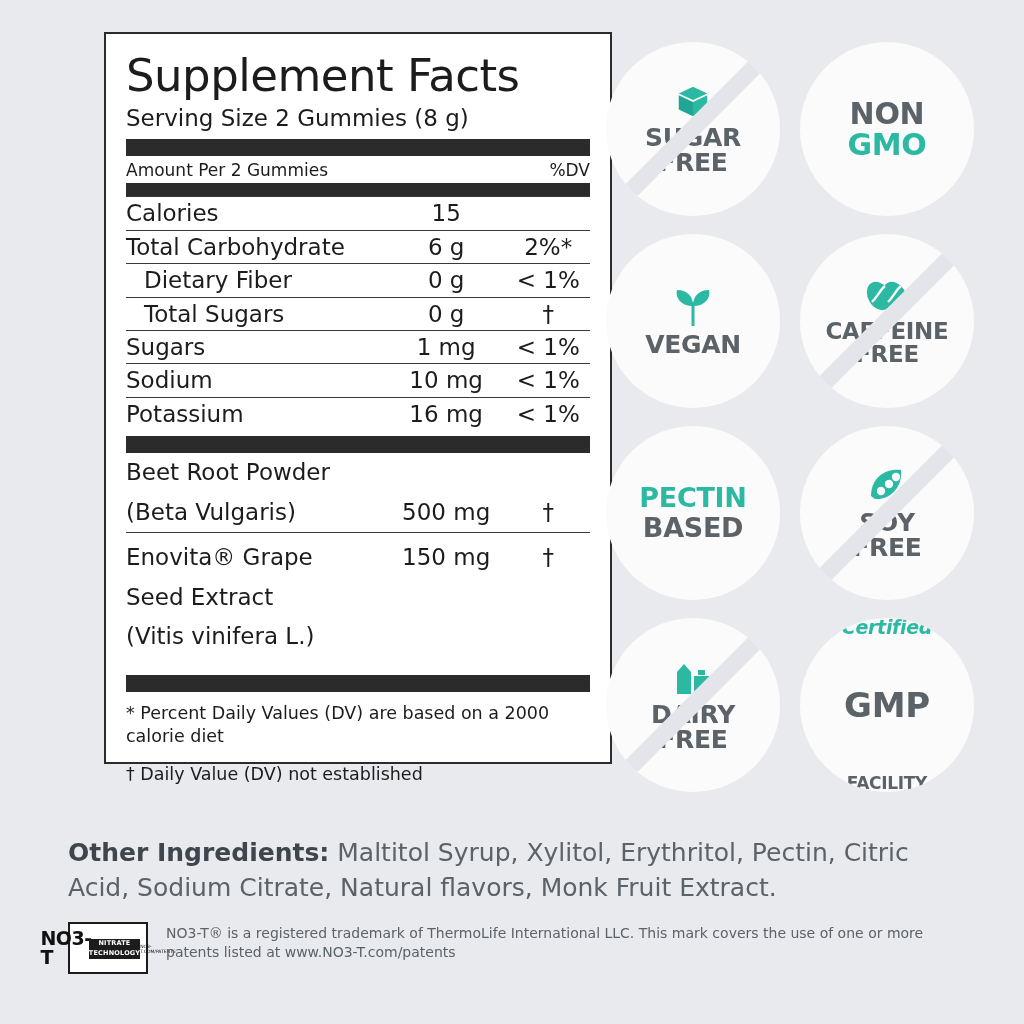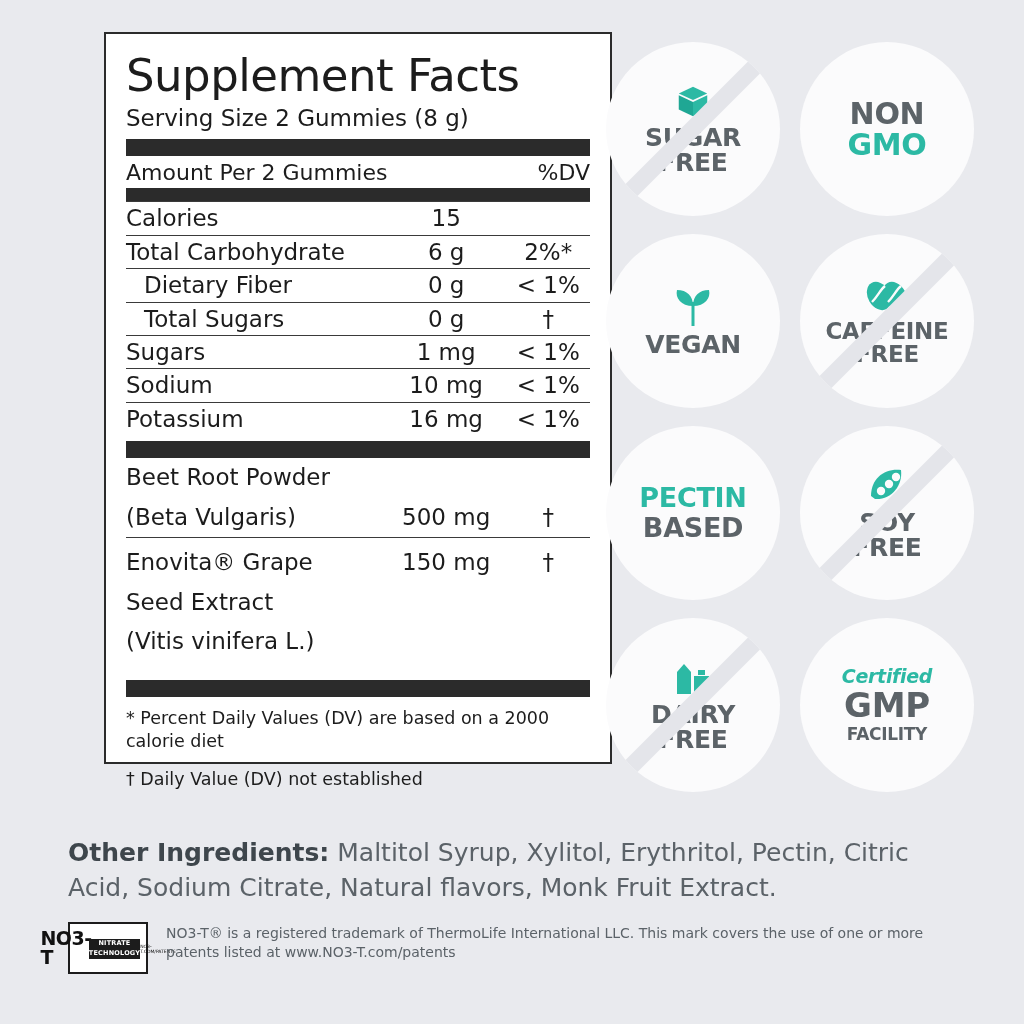--- a/index.html
+++ b/index.html
@@ -54,21 +54,21 @@
   }
   .bar-mid {
     height: 13px;
     background: #2b2b2b;
     margin: 0;
   }
   .sf-amount-row {
     display: flex;
     justify-content: space-between;
     align-items: flex-end;
-    font-size: 22px;
+    font-size: 17px;
     padding: 4px 0 3px 0;
     color: #1c1c1c;
   }
   table.sf-table {
     width: 100%;
     border-collapse: collapse;
     font-size: 23px;
     color: #1c1c1c;
   }
   table.sf-table td {
@@ -147,21 +147,21 @@
     left: -33px;
     top: 78px;
   }
   .b-sugar   { left: 6px;   top: 0px; }
   .b-non     { left: 200px; top: 0px; }
   .b-vegan   { left: 6px;   top: 192px; }
   .b-caff    { left: 200px; top: 192px; }
   .b-pectin  { left: 6px;   top: 384px; }
   .b-soy     { left: 200px; top: 384px; }
   .b-dairy   { left: 6px;   top: 576px; }
-  .b-gmp     { left: 200px; top: 576px; }
+  .b-gmp     { left: 200px; top: 576px; justify-content: space-between; }
 
   
   .other-ing {
     position: absolute;
     left: 68px;
     top: 836px;
     width: 900px;
     font-size: 25px;
     line-height: 1.38;
     color: #5b6268;

